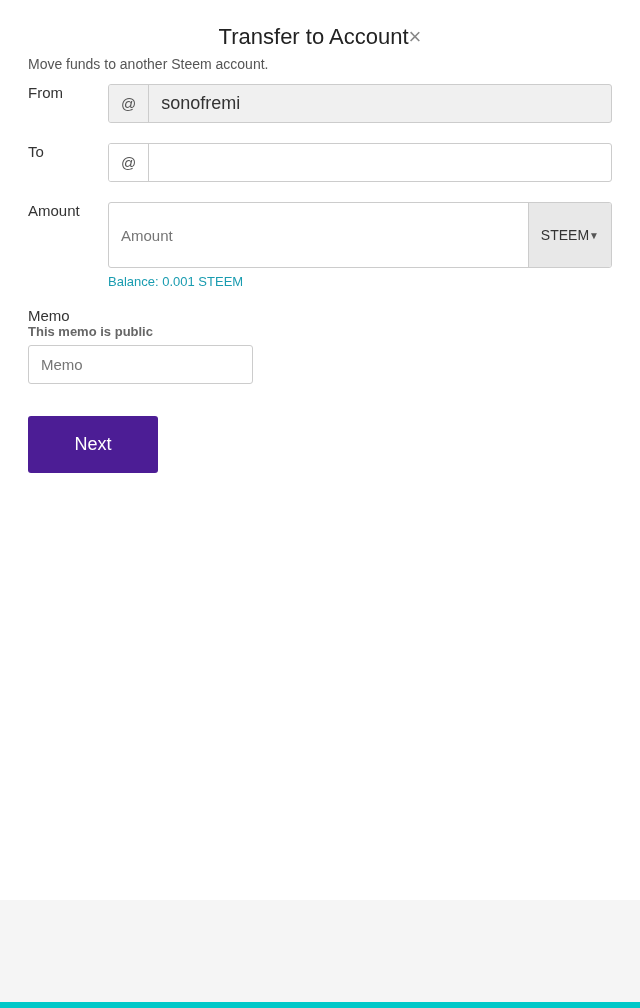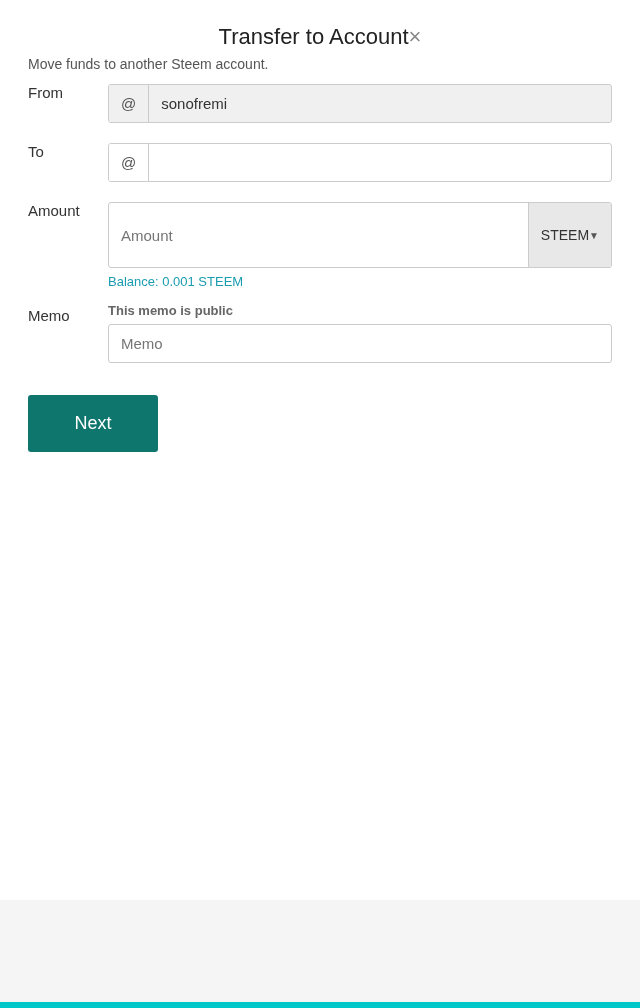--- a/index.html
+++ b/index.html
@@ -89,21 +89,21 @@
       background: inherit;
       border-right: 1px solid #cccccc;
       flex-shrink: 0;
     }
 
     .at-field {
       flex: 1;
       border: none;
       outline: none;
       padding: 2px 12px;
-      font-size: 15px;
+      font-size: 18px;
       color: #333333;
       background: transparent;
     }
 
     .amount-section {
       margin-bottom: 6px;
     }
 
     .amount-input-wrapper {
       flex: 1;
@@ -145,20 +145,21 @@
     .balance-text {
       font-size: 13px;
       color: #1a9cb0;
       margin-left: 80px;
       margin-bottom: 14px;
     }
 
     .memo-section {
       display: flex;
       align-items: flex-start;
+      flex-direction: column;
     }
 
     .memo-label {
       width: 80px;
       font-size: 15px;
       color: #333333;
       flex-shrink: 0;
       padding-top: 4px;
     }
 
@@ -179,21 +180,21 @@
       border-radius: 3px;
       padding: 10px 12px;
       font-size: 15px;
       color: #aaaaaa;
       outline: none;
       background: #ffffff;
     }
 
     .next-btn {
       margin-top: 32px;
-      background: #0f766e;
+      background: #4c1d95;
       color: #ffffff;
       border: none;
       padding: 18px 36px;
       font-size: 18px;
       font-weight: 500;
       border-radius: 3px;
       cursor: pointer;
       min-width: 130px;
     }
 

